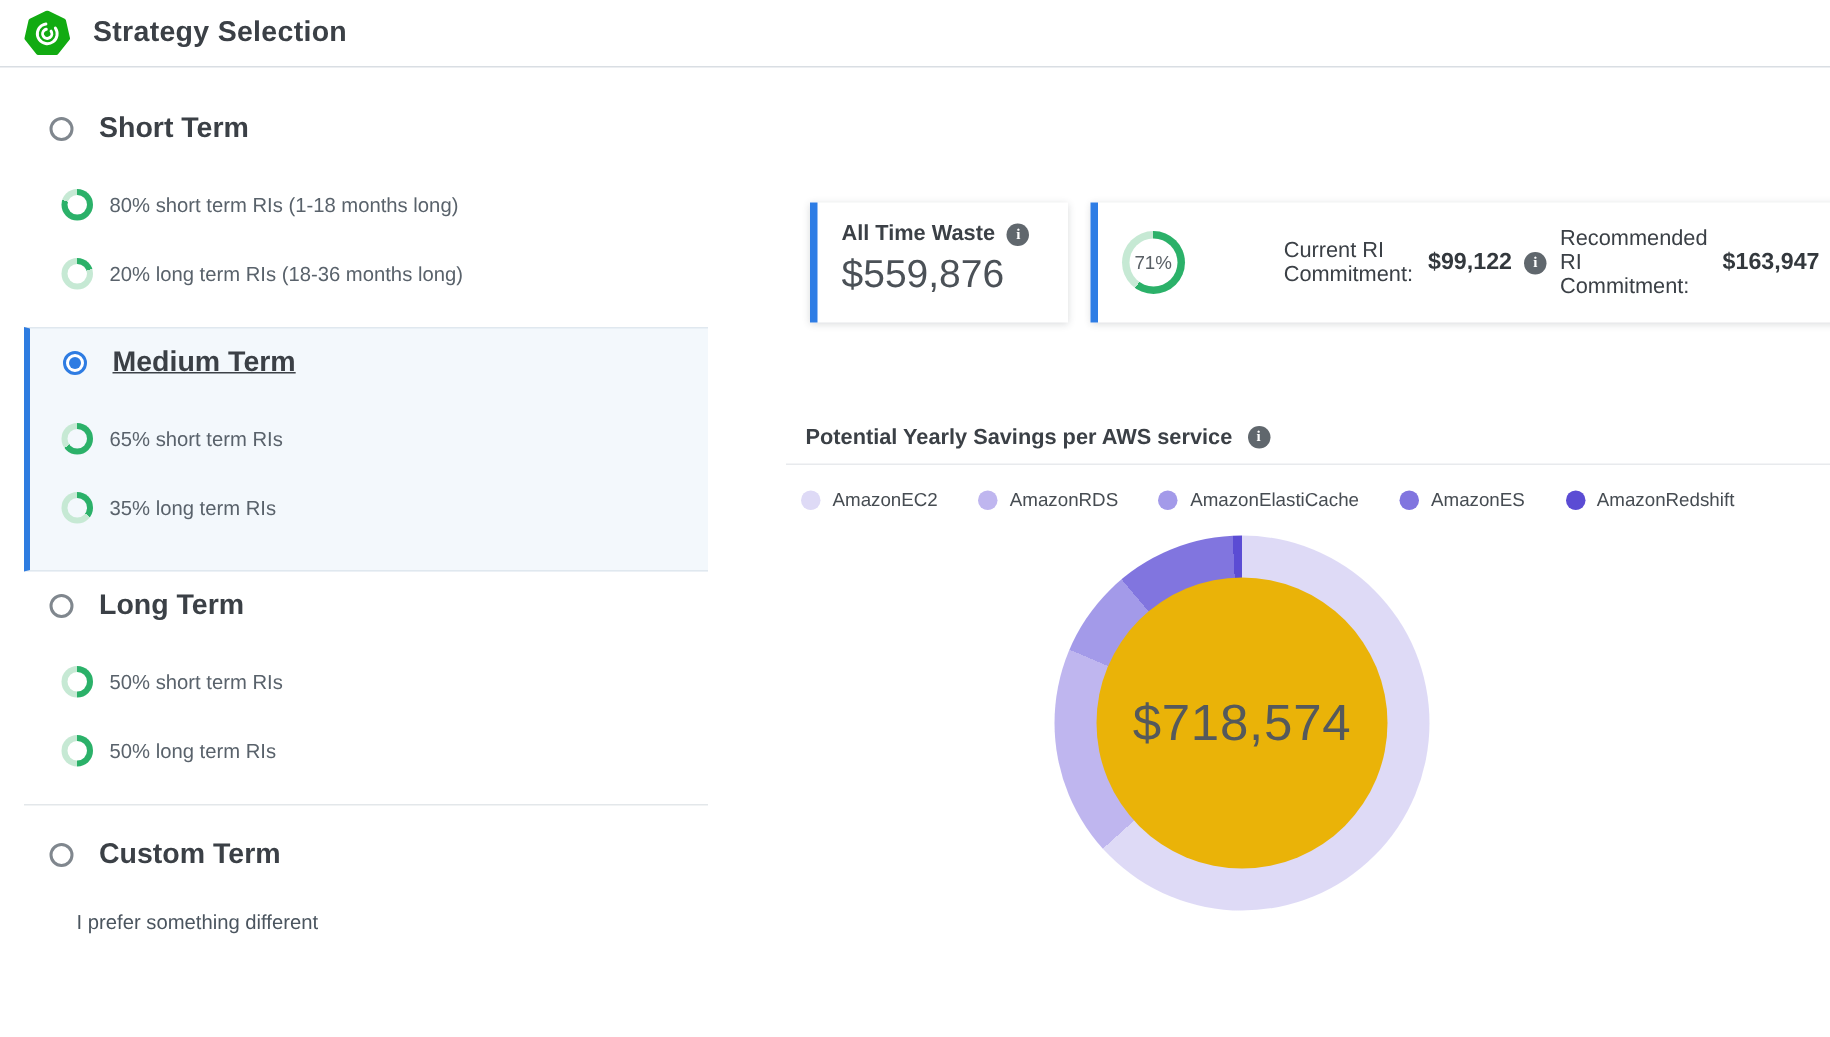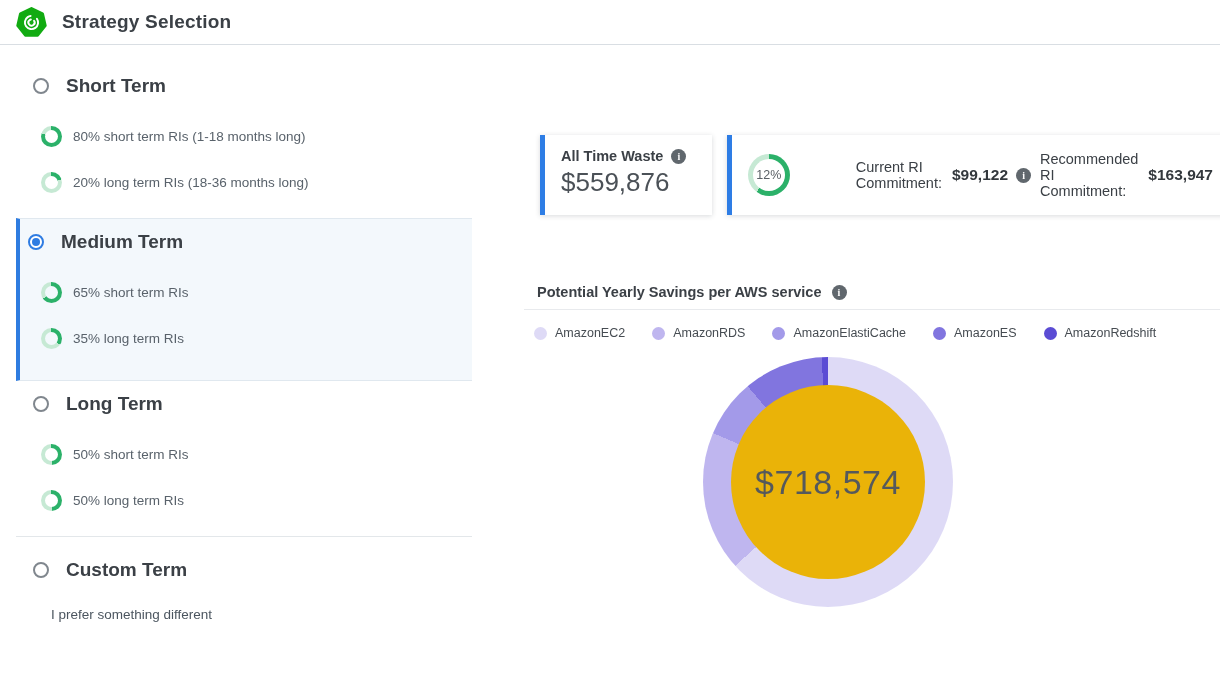--- a/index.html
+++ b/index.html
@@ -24,21 +24,21 @@
     background:#fff; flex:0 0 auto; position:relative; cursor:pointer; }
   .radio.selected { border-color:#2e7ce2; }
   .radio.selected::after { content:""; position:absolute; inset:2px; border-radius:50%; background:#2e7ce2; }
   .sub-row { display:flex; align-items:center; gap:11px; margin:25px 0 25px 25px; }
   .sub-label { font-size:13.5px; color:#59626b; }
   .ring { width:21px; height:21px; border-radius:50%; position:relative; flex:0 0 auto; }
   .ring .ring-hole { position:absolute; inset:4px; border-radius:50%; background:#ffffff; }
   .option-section { border-bottom:0; }
   .option-section.selected-panel { background:#f3f8fc; border-left:4px solid #2e7ce0;
     border-top:1px solid #e0e8ef; border-bottom:1px solid #e0e8ef; margin-left:0; padding-bottom:6px; }
-  .option-section.selected-panel .option-title-row { padding-left:8px; }
+  .option-section.selected-panel .option-title-row { padding-left:22px;text-decoration:underline; }
   .option-section.selected-panel .sub-row { margin-left:21px; }
   .option-section.selected-panel .ring-hole { background:#f3f8fc; }
   .sidebar-divider { border:0; border-top:1px solid #e3e7ea; margin:20px 0 0 0; }
   .custom-note { font-size:13.5px; color:#4b555f; margin:22px 0 10px 35px; }
 
   
   .info { display:inline-flex; align-items:center; justify-content:center;
     width:15px; height:15px; border-radius:50%; background:#60676d; color:#fff;
     font-size:10px; font-weight:700; font-family:"Liberation Serif","DejaVu Serif",serif;
     cursor:pointer; flex:0 0 auto; }
@@ -52,21 +52,21 @@
   .card.commitment { flex:1; margin-left:15px; border-left:5px solid #2e7de5;
     display:flex; align-items:center; padding-left:16px; }
   .commit-ring { width:42px; height:42px; border-radius:50%; position:relative; flex:0 0 auto; }
   .commit-ring .hole { position:absolute; inset:5px; border-radius:50%; background:#fff;
     display:flex; align-items:center; justify-content:center; font-size:12.5px; color:#5a6066; }
   .commit-lines { margin-left:66px; display:flex; gap:9px; }
   .commit-line { display:flex; align-items:center; gap:8px; font-size:14.5px; color:#3b4046; }
   .commit-line b { font-size:15.5px; color:#33383d; margin-left:2px; }
 
   
-  .chart-title-row { display:flex; align-items:center; gap:10px; padding:12px 0 9px 13px; }
+  .chart-title-row { display:flex; gap:10px; padding:12px 0 9px 13px; }
   .chart-title { font-size:14.5px; font-weight:700; color:#3b4046; }
   .chart-divider { border:0; border-top:1px solid #e8eaed; }
   .legend { display:flex; align-items:center; gap:27px; padding:16px 0 0 10px; }
   .legend-item { display:flex; align-items:center; gap:8px; cursor:pointer; }
   .legend-dot { width:13px; height:13px; border-radius:50%; flex:0 0 auto; }
   .legend-text { font-size:12.5px; color:#464c52; }
   .donut-wrap { margin:17px 0 0 179px; width:250px; height:250px; position:relative; }
   .donut { width:250px; height:250px; border-radius:50%; }
   .donut-hole { position:absolute; inset:28px; border-radius:50%; background:#eab308;
     display:flex; align-items:center; justify-content:center; }
@@ -165,21 +165,21 @@
     <div class="card waste">
       <div class="waste-label-row">
         <span class="waste-label">All Time Waste</span>
         <span class="info">i</span>
       </div>
       <div class="waste-value">$559,876</div>
     </div>
 
     <div class="card commitment">
       <span class="commit-ring" style="background: conic-gradient(rgb(43, 177, 105) 0deg, rgb(43, 177, 105) 60%, rgb(198, 233, 212) 60%, rgb(198, 233, 212) 100%);">
-        <span class="hole">12%</span>
+        <span class="hole">71%</span>
       </span>
       <div class="commit-lines">
         <div class="commit-line">
           <span>Current RI Commitment:</span>
           <b>$99,122</b>
           <span class="info">i</span>
         </div>
         <div class="commit-line">
           <span>Recommended RI Commitment:</span>
           <b>$163,947</b>

